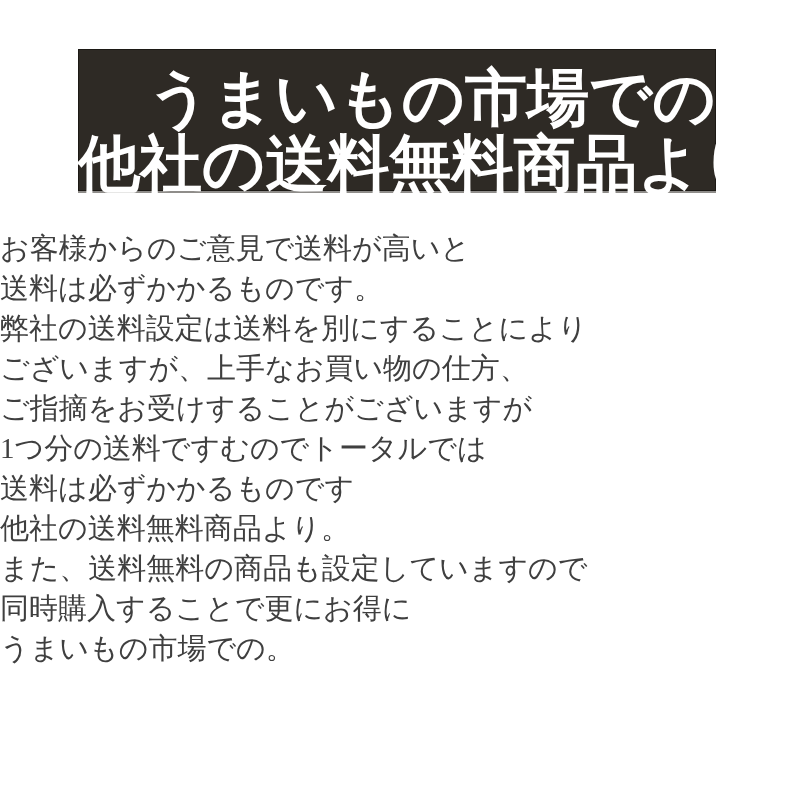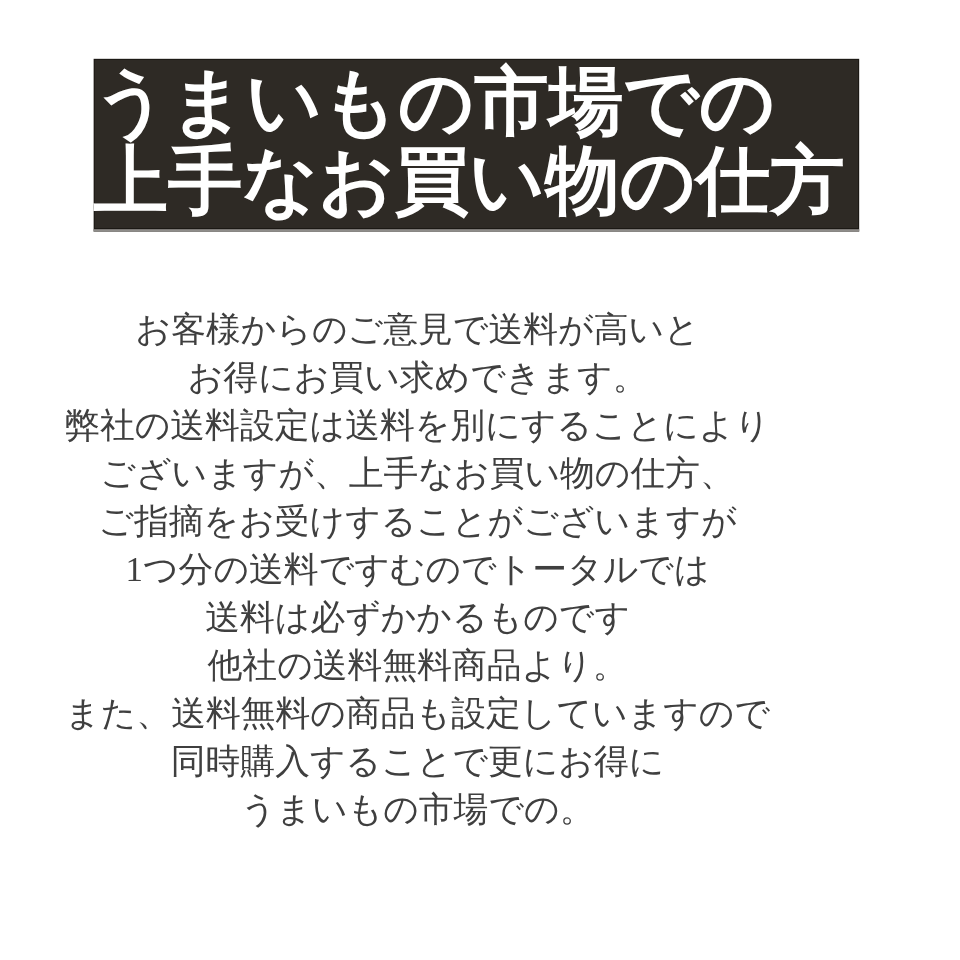--- a/index.html
+++ b/index.html
@@ -23,59 +23,58 @@
   }
   .banner {
     position: absolute;
     left: 78px;
     top: 49px;
     width: 638px;
     height: 144px;
     background: var(--banner-background, #2e2a25);
     border-bottom: 2px solid #8f8d8a;
     box-shadow: 0 0 0 1px #1c1915 inset;
-    text-align: left;
-    padding-top: 4px;
+    text-align: right;
+    padding-top: 16px;
   }
   .banner-line {
     font-size: 62px;
     line-height: 66px;
     font-weight: 900;
     color: var(--banner-text, #ffffff);
     white-space: nowrap;
     letter-spacing: 0px;
   }
   .body-text {
     position: absolute;
     left: 0;
-    top: 255px;
+    top: 228px;
     width: 696px;
-    text-align: center;
     color: var(--body-text, #3f3f3f);
   }
   .body-line {
     font-size: 29px;
     line-height: 40px;
     font-weight: 400;
     white-space: nowrap;
   }
 </style>
 </head>
 <body>
 
 <div class="page">
 
   <div class="banner">
     <div class="banner-line">うまいもの市場での</div>
-    <div class="banner-line">上手なお買い物の仕方</div>
+    <div class="banner-line">他社の送料無料商品より</div>
   </div>
 
   <div class="body-text">
     <div class="body-line">お客様からのご意見で送料が高いと</div>
-    <div class="body-line">お得にお買い求めできます。</div>
+    <div class="body-line">送料は必ずかかるものです。</div>
     <div class="body-line">弊社の送料設定は送料を別にすることにより</div>
     <div class="body-line">ございますが、上手なお買い物の仕方、</div>
     <div class="body-line">ご指摘をお受けすることがございますが</div>
     <div class="body-line">1つ分の送料ですむのでトータルでは</div>
     <div class="body-line">送料は必ずかかるものです</div>
     <div class="body-line">他社の送料無料商品より。</div>
     <div class="body-line">また、送料無料の商品も設定していますので</div>
     <div class="body-line">同時購入することで更にお得に</div>
     <div class="body-line">うまいもの市場での。</div>
   </div>

